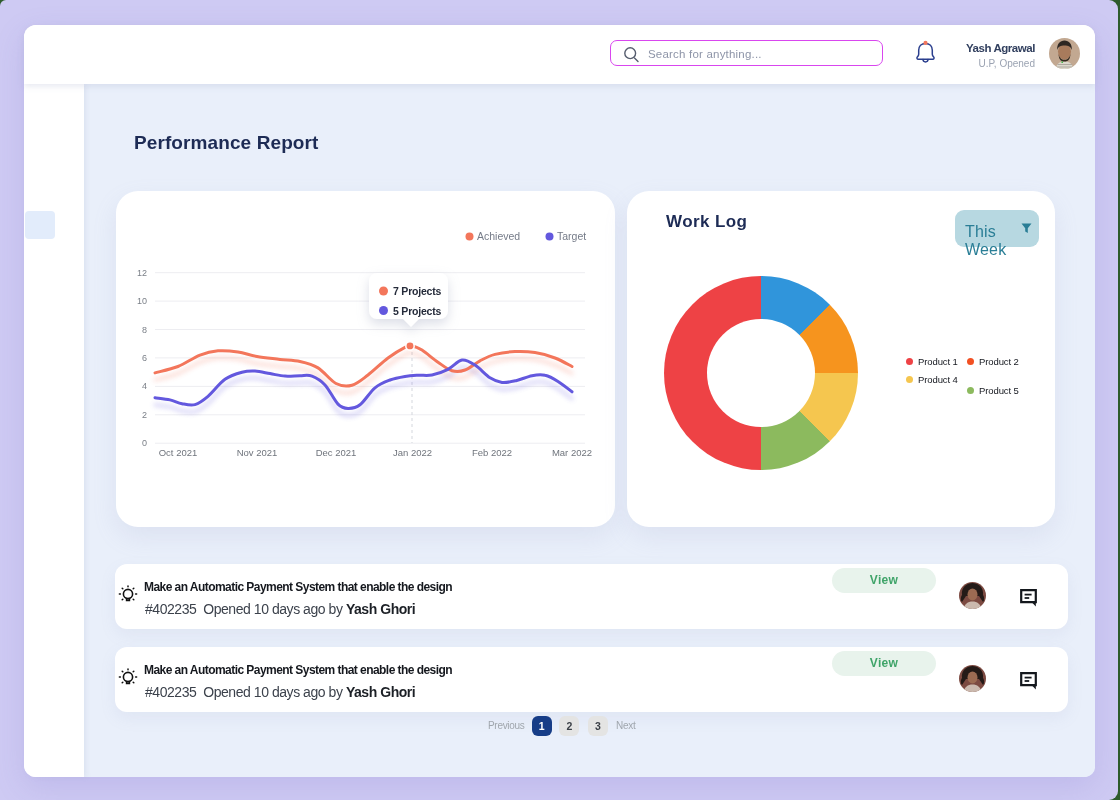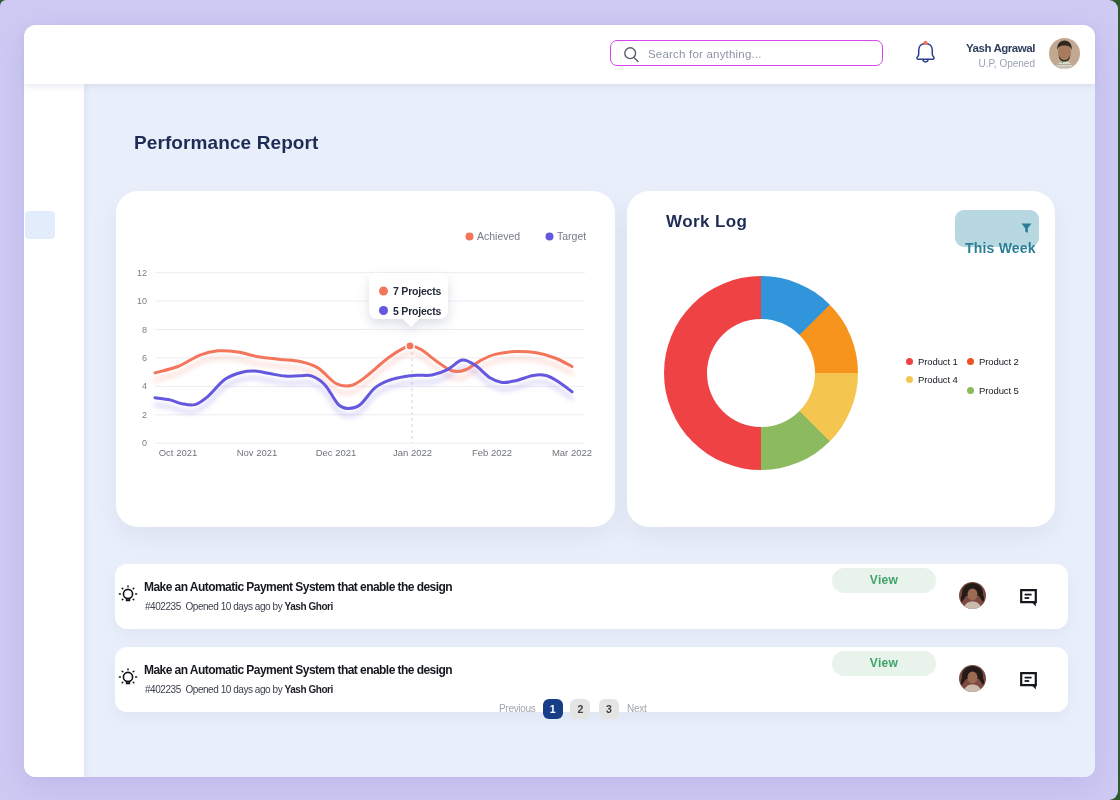--- a/index.html
+++ b/index.html
@@ -14,32 +14,32 @@
   .search { position:absolute; left:586px; top:15px; width:273px; height:26px; border:1px solid #d946ef; border-radius:7px; background:#fff; }
   .search .ph { position:absolute; left:37px; top:7px; font-size:11.5px; color:#8e95a8; letter-spacing:0.2px; }
   .uname { position:absolute; right:60px; top:17px; width:120px; text-align:right; font-size:11.5px; font-weight:bold; color:#32405f; letter-spacing:-0.45px; }
   .uloc  { position:absolute; right:60px; top:33px; width:120px; text-align:right; font-size:10px; color:#9ba3b2; }
   .pr-title { position:absolute; left:50px; top:48px; font-size:19px; font-weight:bold; color:#1d2b55; letter-spacing:0.1px; }
   .card { position:absolute; background:#fff; border-radius:22px; box-shadow:0 10px 24px rgba(140,150,190,0.14); }
   .card.chart   { left:32px;  top:107px; width:499px; height:336px;padding-left:30px; }
   .card.worklog { left:543px; top:107px; width:428px; height:336px; }
   .wl-title { position:absolute; left:39px; top:21px; font-size:17px; font-weight:bold; color:#1d2b55; letter-spacing:0.4px; }
   .wk-btn { position:absolute; right:16px; top:19px; width:84px; height:37px; background:#b7d8e1; border-radius:9px; }
-  .wk-btn span { position:absolute; left:10px; top:30px; font-size:14px; font-weight:bold; color:#2a7e96; letter-spacing:0.2px; }
+  .wk-btn span { position:absolute; left:10px; top:13px; font-size:16px; font-weight:normal; color:#2a7e96; letter-spacing:0.2px; }
   .donut { position:absolute; left:37px; top:85px; width:194px; height:194px; border-radius:50%;
     background:conic-gradient(#3095db 0 45deg,#f6941e 45deg 90deg,#f5c64f 90deg 135deg,#8cba5e 135deg 180deg,#ee4245 180deg 360deg); }
   .donut::after { content:""; position:absolute; left:43px; top:43px; width:108px; height:108px; background:#fff; border-radius:50%; }
   .wl-legend { position:absolute; font-size:9.5px; color:#15181f; letter-spacing:-0.1px; }
   .wl-legend .dot { display:inline-block; width:7px; height:7px; border-radius:50%; margin-right:5px; }
   .row { position:absolute; left:31px; width:953px; height:65px; background:#fff; border-radius:12px; box-shadow:0 6px 16px rgba(140,150,190,0.10); }
   .row .ttl { position:absolute; left:29px; top:16px; font-size:12px; font-weight:bold; color:#15181e; letter-spacing:-0.55px; }
-  .row .sub { position:absolute; left:30px; top:37px; font-size:10px; color:#3c424c; letter-spacing:-0.45px;text-align:right; }
+  .row .sub { position:absolute; left:30px; top:37px; font-size:14px; color:#3c424c; letter-spacing:-0.45px;text-align:right; }
   .row .sub b { color:#1c2026; }
   .view { position:absolute; left:717px; top:4px; width:104px; height:25px; background:#e8f3ec; border-radius:12.5px; text-align:center; font-size:12px; font-weight:bold; color:#3fa469; line-height:25px; letter-spacing:0.3px; }
-  .pag { position:absolute; left:0; width:100%; top:615px; height:20px; font-size:10px; letter-spacing:-0.3px; color:#a0a6ad;margin-left:11px; }
+  .pag { position:absolute; left:0; width:100%; top:632px; height:20px; font-size:10px; letter-spacing:-0.3px; color:#a0a6ad; }
   .pag .pbox { position:absolute; width:20px; height:20px; border-radius:6px; background:#e4e4e3; color:#3a3f46; text-align:center; line-height:20px; font-size:10.5px; font-weight:bold; }
   .pag .active { background:#173d87; color:#fff; }
 </style>
 </head>
 <body>
 <div class="lav"></div>
 <div class="card-main">
   <div class="content">
     <div class="pr-title">Performance Report</div>
 

